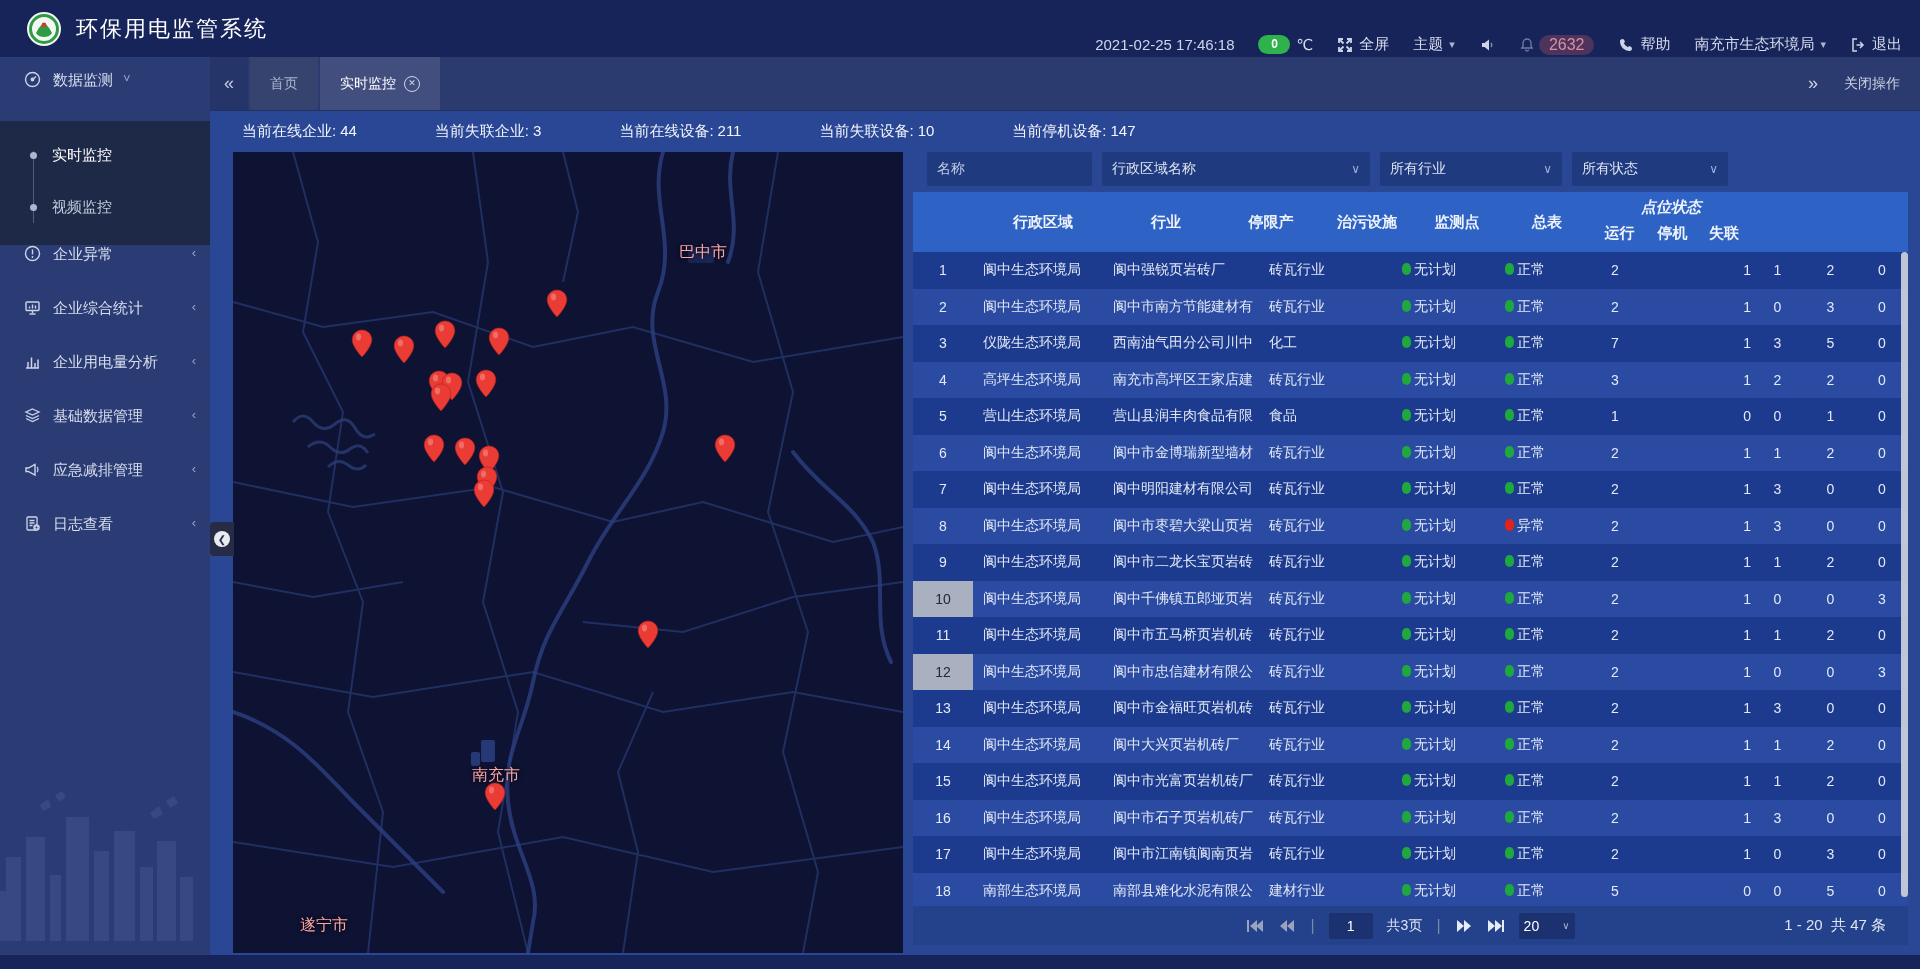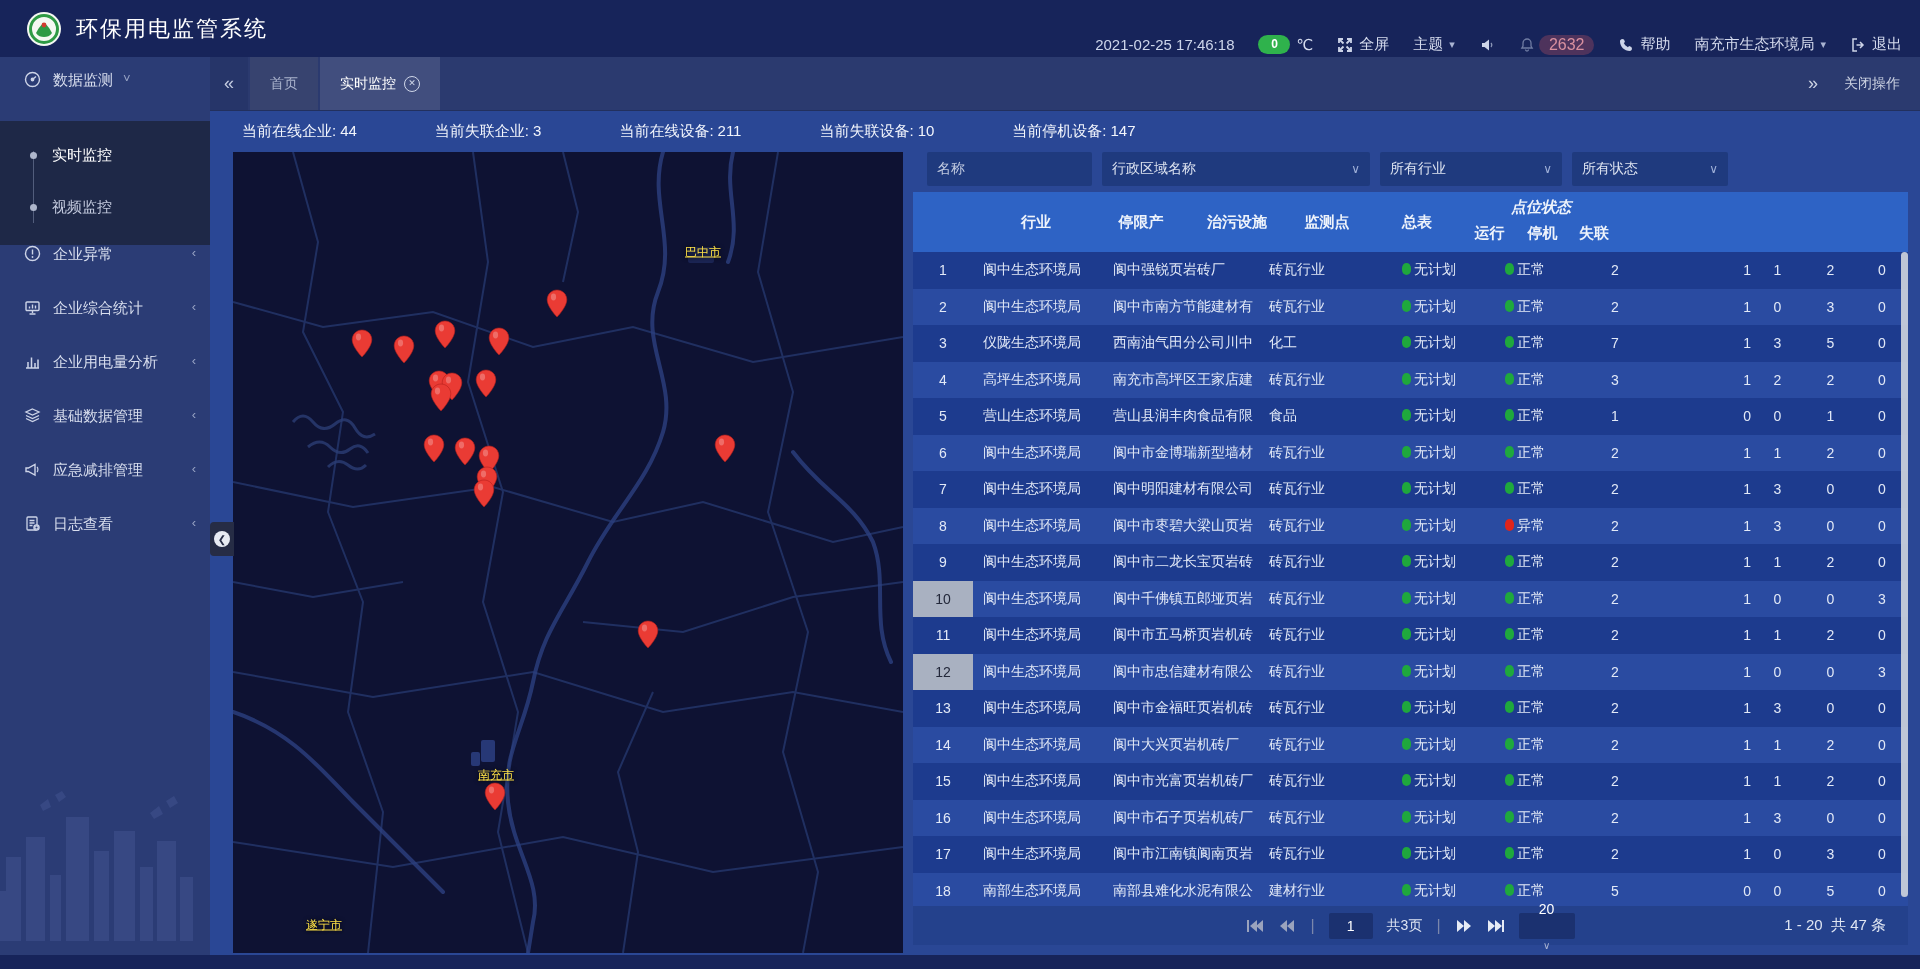--- a/index.html
+++ b/index.html
@@ -46,22 +46,22 @@
              align-items:center;justify-content:center;font-size:9px;line-height:1;color:#cfd6e8;}
   .tab-right{margin-left:auto;display:flex;align-items:center;gap:26px;padding-right:20px;color:#ccd2e2;}
   .tab-fwd{font-size:18px;cursor:pointer;}
   .tab-closeops{font-size:14px;cursor:pointer;}
   
   .statsbar{position:absolute;left:210px;top:110px;width:1710px;height:42px;display:flex;align-items:center;
             gap:78px;padding-left:32px;font-size:15px;color:#f2f5fc;}
   .stat .v{margin-left:4px;}
   
   .map{position:absolute;left:233px;top:152px;width:670px;height:801px;background:#0e1233;overflow:hidden;}
-  .map-city{position:absolute;transform:translate(-50%,-50%);font-size:12px;color:#fde047;
-            text-shadow:0 0 4px #000;white-space:nowrap;text-decoration:underline;}
+  .map-city{position:absolute;transform:translate(-50%,-50%);font-size:16px;color:#fca5a5;
+            text-shadow:0 0 4px #000;white-space:nowrap;}
   .pin{position:absolute;width:22px;height:29px;}
   .map-handle{position:absolute;left:210px;top:522px;width:24px;height:34px;background:#262c45;
               border-radius:4px 0 0 4px;display:flex;align-items:center;justify-content:center;cursor:pointer;z-index:5;}
   .map-handle .hc{width:16px;height:16px;border-radius:50%;background:#e8ebf2;color:#262c45;font-size:10px;
                   display:flex;align-items:center;justify-content:center;font-weight:bold;}
   
   .filters{position:absolute;left:927px;top:152px;height:34px;display:flex;gap:10px;z-index:5;}
   .f-box{background:#1f3a7e;height:34px;display:flex;align-items:center;justify-content:space-between;
          padding:0 10px;font-size:14px;color:#dde3f0;border-radius:2px;cursor:pointer;}
   .f-input{width:145px;color:#c2cbe0;cursor:text;}
@@ -99,21 +99,21 @@
   .vscroll{position:absolute;right:0;top:60px;width:7px;height:645px;background:#c7cdda;border-radius:4px;opacity:.95;}
   
   .pager{position:absolute;left:913px;top:906px;width:995px;height:39px;background:#24418c;
          display:flex;align-items:center;font-size:14px;color:#dfe5f2;}
   .pager-center{position:absolute;left:0;right:0;display:flex;align-items:center;justify-content:center;gap:14px;}
   .pg-icon{width:18px;height:14px;cursor:pointer;}
   .pg-sep{color:#7b87ab;font-size:16px;}
   .pg-input{width:44px;height:26px;background:#1b3170;border-radius:2px;color:#fff;text-align:center;
             line-height:26px;font-size:14px;}
   .pg-size{width:56px;height:26px;background:#1b3170;border-radius:2px;color:#fff;display:flex;
-           align-items:center;justify-content:center;gap:23px;font-size:14px;cursor:pointer;flex-direction:column;}
+           align-items:center;justify-content:center;gap:23px;font-size:14px;cursor:pointer;}
   .pg-total{margin-left:auto;padding-right:22px;z-index:2;font-size:15px;}
   
   .bottom-strip{position:absolute;left:0;top:955px;width:1920px;height:14px;background:#17245a;}
 </style>
 </head>
 <body>
 
 <div class="top-header">
   <svg class="logo" viewBox="0 0 36 36">
     <circle cx="18" cy="18" r="17" fill="#f4f8f2"></circle>
@@ -415,20 +415,21 @@
   </div>
   <div class="f-box f-sel-status">
     <span>所有状态</span>
     <span class="f-caret">∨</span>
   </div>
 </div>
 
 <div class="table">
   <div class="thead">
     <div class="th c-no"></div>
+    <div class="th c-region" style="justify-content:center">行政区域</div>
     <div class="th c-industry" style="justify-content:center">行业</div>
     <div class="th c-prod" style="justify-content:center">停限产</div>
     <div class="th c-fac" style="justify-content:center">治污设施</div>
     <div class="th c-points" style="justify-content:center">监测点</div>
     <div class="th c-meter" style="justify-content:center">总表</div>
     <div class="th-group">
       <div class="g-label">点位状态</div>
       <div class="g-subs">
         <span style="width:53px">运行</span>
         <span style="width:53px">停机</span>

